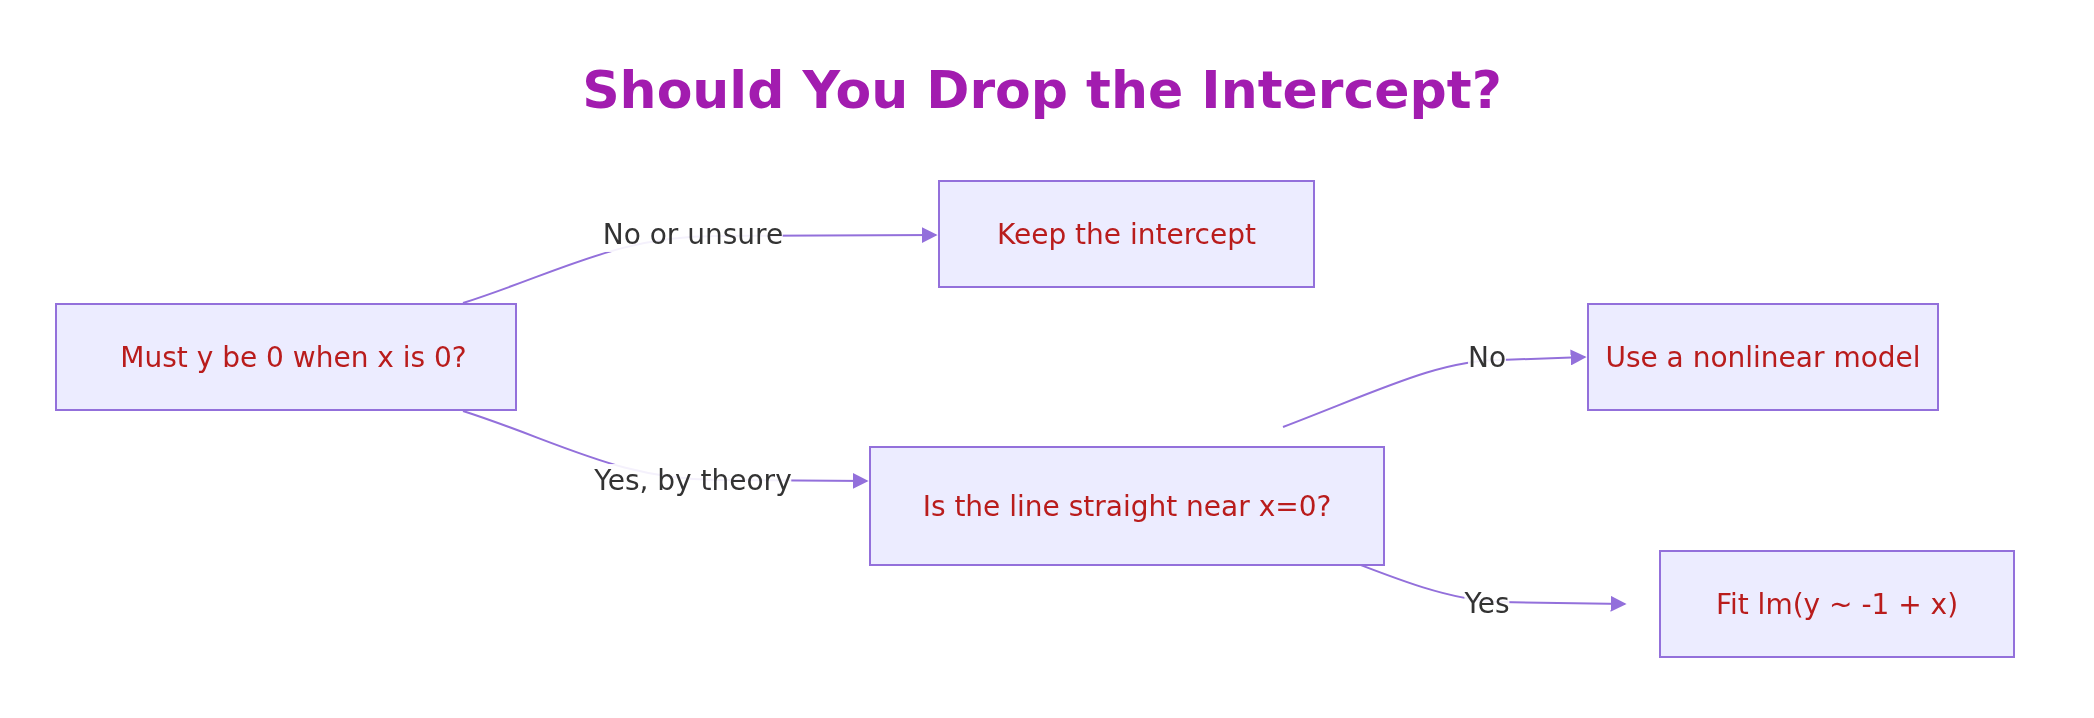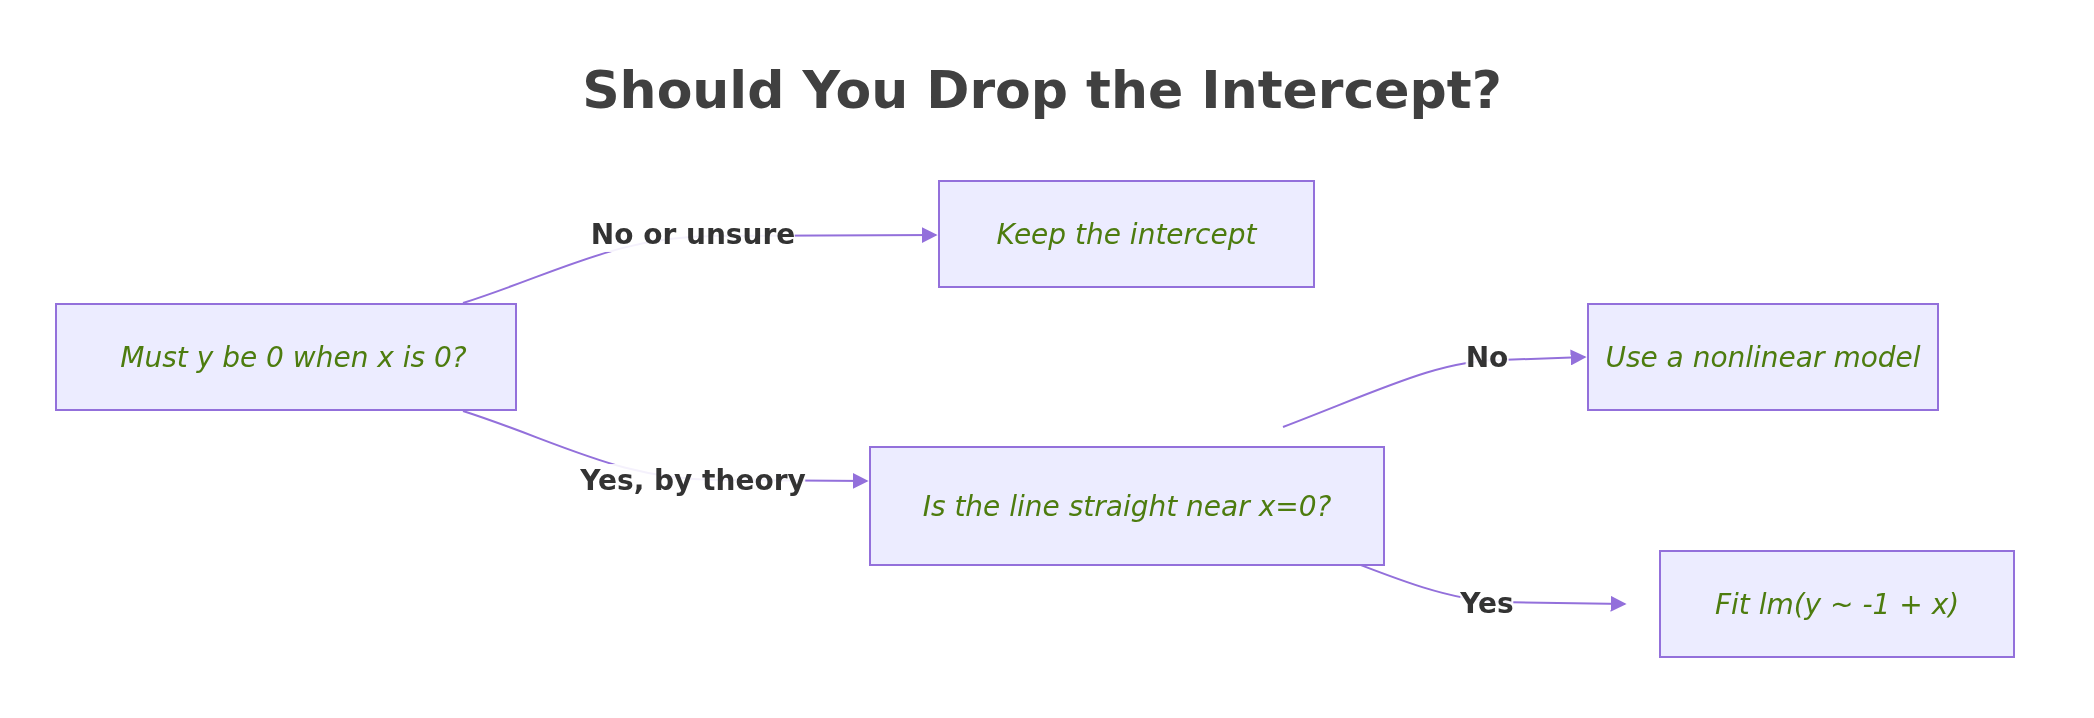--- a/index.html
+++ b/index.html
@@ -1,25 +1,25 @@
 <!DOCTYPE html>
 <html><head>
 <meta charset="utf-8">
 <style>
   html, body { margin:0; padding:0; background:#ffffff; }
   body { width:2094px; height:718px; position:relative; overflow:hidden;
          font-family:"DejaVu Sans","Liberation Sans",sans-serif; color:#333333; }
   .title { position:absolute; left:0; top:60px; width:2084px; text-align:center;
-           font-size:52px; font-weight:bold; letter-spacing:0px; color:#404040; }
+           font-size:52px; font-weight:bold; letter-spacing:0px; color:#a21caf; }
   svg.edges { position:absolute; left:0; top:0; width:2094px; height:718px; }
   .node { position:absolute; box-sizing:border-box; background:#ECECFF;
           border:2px solid #9370DB; display:flex; align-items:center; justify-content:center;
-          font-size:28px; color:#4d7c0f; white-space:nowrap;font-style:italic; }
+          font-size:28px; color:#b91c1c; white-space:nowrap; }
   .elabel { position:absolute; font-size:28px; color:#333333; background:rgba(255,255,255,0.9);
-            white-space:nowrap; line-height:34px; transform:translate(-50%,-50%);font-weight:bold; }
+            white-space:nowrap; line-height:34px; transform:translate(-50%,-50%); }
 </style>
 </head>
 <body>
 
 <div class="title">Should You Drop the Intercept?</div>
 
 <svg class="edges" viewBox="0 0 2094 718">
   <defs>
     <marker id="arrow" viewBox="0 0 10 10" refX="9" refY="5" markerWidth="8" markerHeight="8" orient="auto">
       <path d="M0,0 L10,5 L0,10 z" fill="#9370DB"></path>

